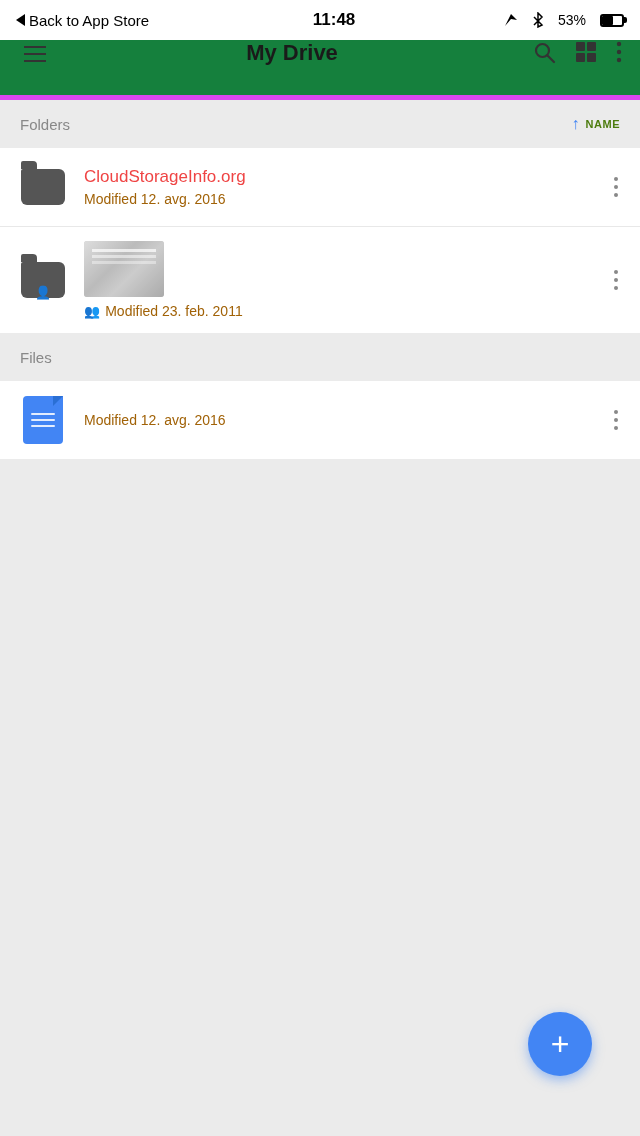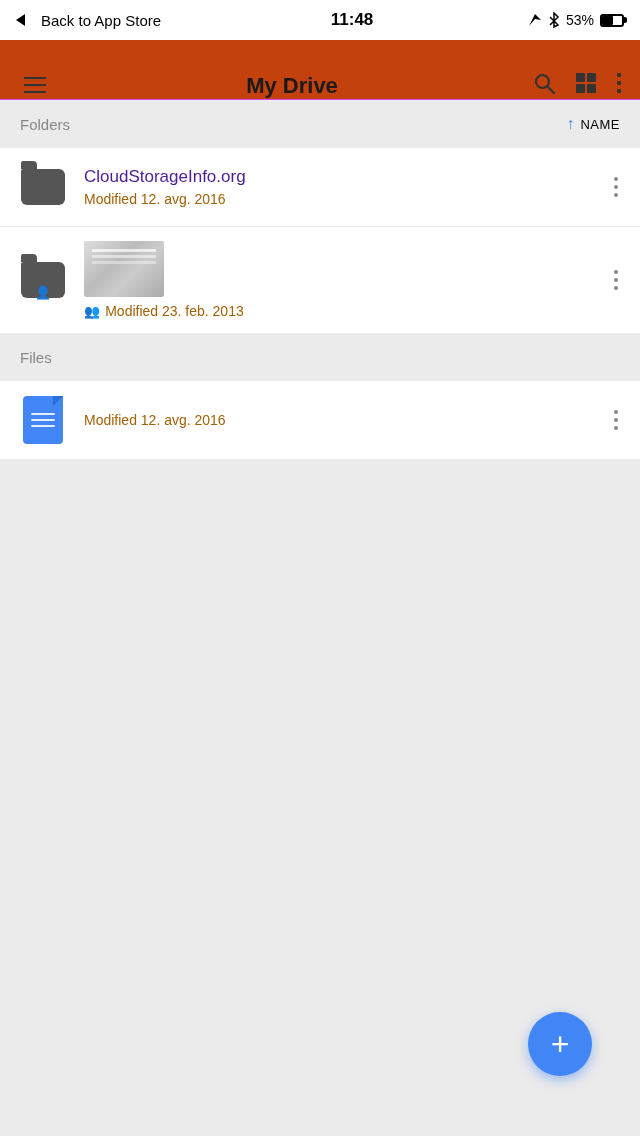--- a/index.html
+++ b/index.html
@@ -21,31 +21,31 @@
       align-items: center;
       justify-content: space-between;
       padding: 0 16px;
       font-size: 15px;
       font-weight: 500;
       color: #000;
     }
     .status-bar-left {
       display: flex;
       align-items: center;
-      gap: 12px;
+      gap: 0;
     }
     .status-bar-center {
       font-weight: 600;
       font-size: 17px;
       margin-left: 15px;
     }
     .status-bar-right {
       display: flex;
       align-items: center;
-      gap: 6px;
+      gap: 14px;
       font-size: 14px;
     }
     .back-arrow {
       width: 0;
       height: 0;
       border-top: 6px solid transparent;
       border-bottom: 6px solid transparent;
       border-right: 9px solid #000;
       display: inline-block;
       margin-right: 4px;
@@ -75,26 +75,26 @@
     }
     .battery-fill {
       width: 55%;
       height: 100%;
       background: #000;
       border-radius: 1px;
     }
 
     
     .toolbar {
-      background: #c2410c;
+      background: #15803d;
       height: 60px;
       display: flex;
-      align-items: flex-end;
+      align-items: flex-start;
       padding: 0 18px;
-      border-bottom: 1px solid #d946ef;
+      border-bottom: 5px solid #d946ef;
     }
     .toolbar-menu {
       display: flex;
       flex-direction: column;
       gap: 5px;
       cursor: pointer;
       padding: 6px;
     }
     .toolbar-menu span {
       display: block;
@@ -133,23 +133,23 @@
       display: flex;
       align-items: center;
       gap: 6px;
       cursor: pointer;
     }
     .sort-arrow {
       color: #4285f4;
       font-size: 16px;
     }
     .sort-label {
-      color: #000000;
-      font-size: 13px;
-      font-weight: 400;
+      color: #4d7c0f;
+      font-size: 11px;
+      font-weight: 700;
       letter-spacing: 0.5px;
     }
 
     
     .list-container {
       background: #fff;
     }
     .list-item {
       display: flex;
       align-items: center;
@@ -240,21 +240,21 @@
       height: 3px;
       background: rgba(255,255,255,0.7);
       box-shadow: 0 6px 0 rgba(255,255,255,0.5), 0 12px 0 rgba(255,255,255,0.4);
     }
 
     .item-info {
       flex: 1;
     }
     .item-name {
       font-size: 17px;
-      color: #4c1d95;
+      color: #ef4444;
       font-weight: 400;
       margin-bottom: 4px;
     }
     .item-meta {
       font-size: 14px;
       color: #a16207;
       display: flex;
       align-items: center;
       gap: 5px;
     }
@@ -428,21 +428,21 @@
         <div class="folder-shape"></div>
         <span class="people-badge">👤</span>
       </div>
     </div>
     <div class="item-info">
       <div class="item-thumbnail">
         <div class="item-thumbnail-img"></div>
       </div>
       <div class="item-meta" style="margin-top:6px;">
         <span class="people-small">👥</span>
-        <span>Modified 23. feb. 2013</span>
+        <span>Modified 23. feb. 2011</span>
       </div>
     </div>
     <div class="three-dot">
       <div class="dot"></div>
       <div class="dot"></div>
       <div class="dot"></div>
     </div>
   </div>
 
 </div>

